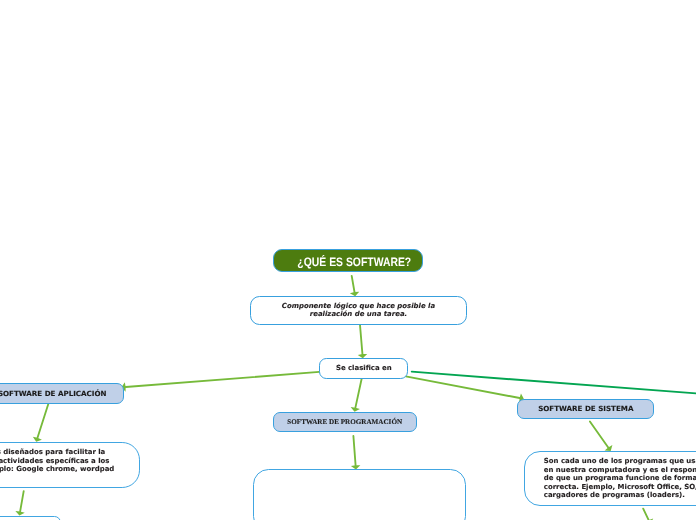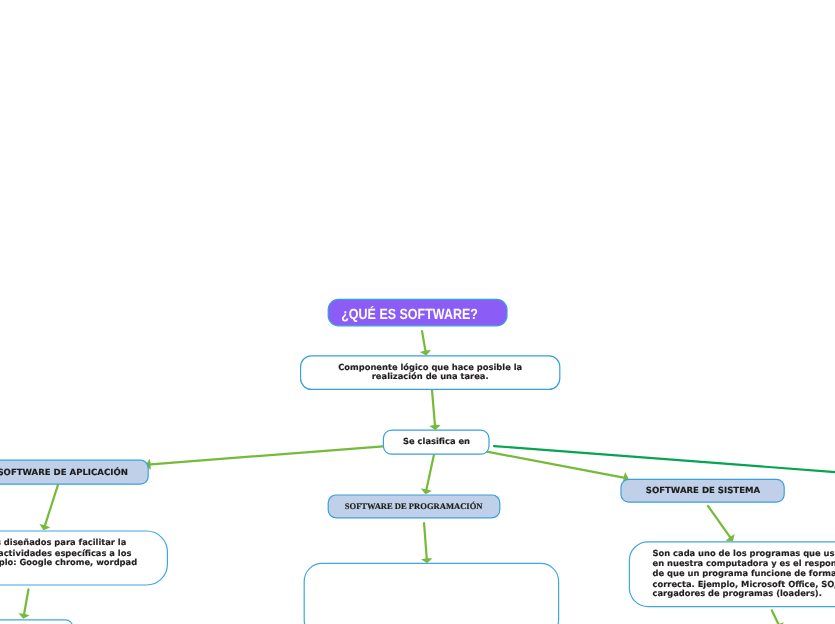--- a/index.html
+++ b/index.html
@@ -7,22 +7,22 @@
   body{width:696px;height:520px;background:#ffffff;overflow:hidden;
        font-family:"DejaVu Sans",sans-serif;
        -webkit-font-smoothing:antialiased;text-rendering:geometricPrecision;}
   #stage{position:relative;width:696px;height:520px;overflow:hidden;background:#fff;}
   svg.edges{position:absolute;left:0;top:0;width:696px;height:520px;}
   .node{position:absolute;box-sizing:border-box;}
   .lines{position:absolute;white-space:pre;}
   .lines div{white-space:pre;}
 
   
-  .root{background:#8b5cf6;border:1.25px solid #38a0de;border-radius:9px;
-        display:flex;align-items:center;justify-content:flex-start;}
+  .root{background:#4d7c0f;border:1.25px solid #38a0de;border-radius:9px;
+        display:flex;align-items:center;justify-content:flex-end;}
   .root .t{font-family:"Liberation Sans",sans-serif;font-weight:700;font-size:12.3px;
            color:#ffffff;white-space:nowrap;display:inline-block;
            transform:scaleX(0.846) translateY(1.1px);transform-origin:center;}
 
   
   .plain{background:#ffffff;border:1.25px solid #38a0de;}
 
   
   .cat{background:#c0d0e8;border:1.2px solid #38a0de;border-radius:7px;
        display:flex;align-items:center;justify-content:center;}
@@ -67,21 +67,21 @@
         <path d="M19.4 515.6 L15.38 511.03 L20.14 511.41 L24.74 512.68 Z" fill="#76ba3a"></path>
         <path d="M650.5 524 L644.58 522.60 L648.68 520.15 L653.16 518.53 Z" fill="#76ba3a"></path>
       </g>
   </svg>
 
   <div class="node root" style="left:273.4px;top:249.1px;width:149.3px;height:23px;">
     <span class="t">¿QUÉ ES SOFTWARE?</span>
   </div>
 
   <div class="node plain" style="left:249.9px;top:295.5px;width:217.2px;height:29px;border-radius:9.5px;"></div>
-  <div class="lines body-text center-text" style="left:250px;top:301.6px;width:217px;"><div>Componente lógico que hace posible la</div><div>realización de una tarea.</div></div>
+  <div class="lines body-text center-text" style="left:250px;top:301.6px;width:217px;font-style:italic;"><div>Componente lógico que hace posible la</div><div>realización de una tarea.</div></div>
 
   <div class="node plain" style="left:319.3px;top:357.8px;width:89.2px;height:21px;border-radius:7.3px;"></div>
   <div class="lines body-text center-text" style="left:319.6px;top:364.1px;width:88.4px;"><div>Se clasifica en</div></div>
 
   <div class="node cat" style="left:-19.1px;top:382.5px;width:142.6px;height:21px;">
     <span class="t">SOFTWARE DE APLICACIÓN</span>
   </div>
   <div class="node desc" style="left:-77.2px;top:442px;width:217px;height:45.6px;border-radius:17.8px;"></div>
   <div class="lines body-text" style="left:-58.6px;top:448.1px;"><div>Son programas diseñados para facilitar la</div><div>realización de actividades específicas a los</div><div>usuarios. Ejemplo: Google chrome, wordpad</div></div>
 

